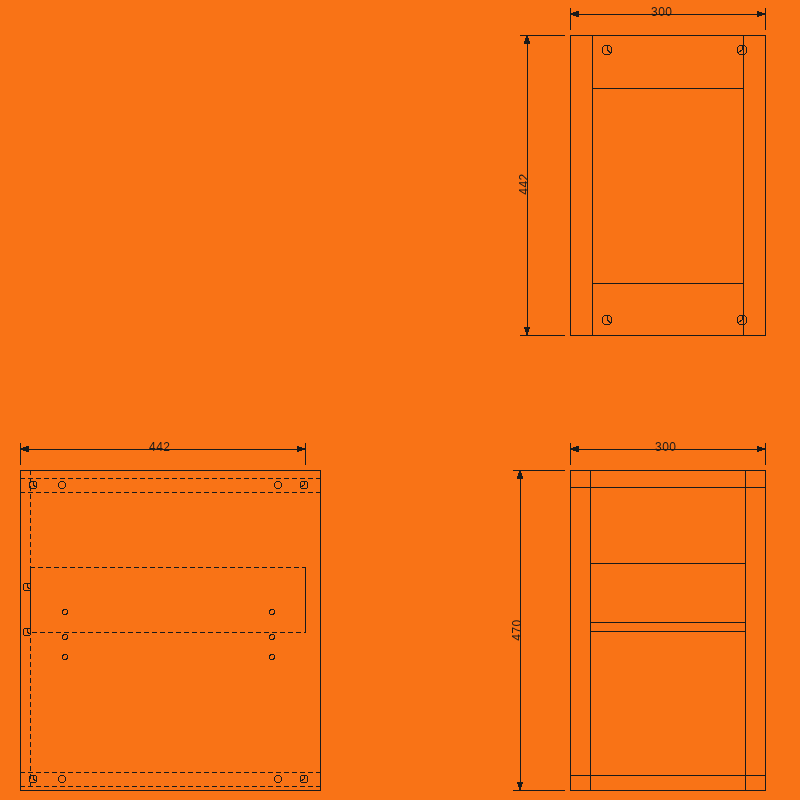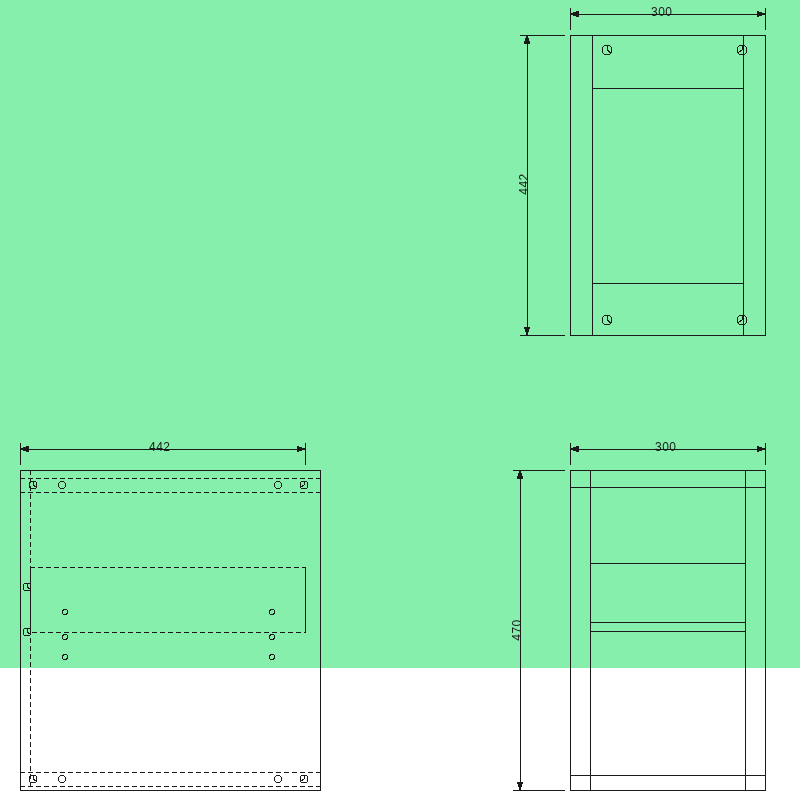--- a/index.html
+++ b/index.html
@@ -10,22 +10,22 @@
   body {
     width: 800px;
     height: 800px;
     font-family: "Liberation Sans", sans-serif;
     color: #000000;
     overflow: hidden;
   }
   #sheet {
     position: relative;
     width: 800px;
-    height: 668px;
-    background: #86efac;
+    height: 800px;
+    background: #f97316;
   }
   svg.drawing {
     position: absolute;
     left: 0;
     top: 0;
     width: 800px;
     height: 800px;
   }
   .dim-label {
     position: absolute;

